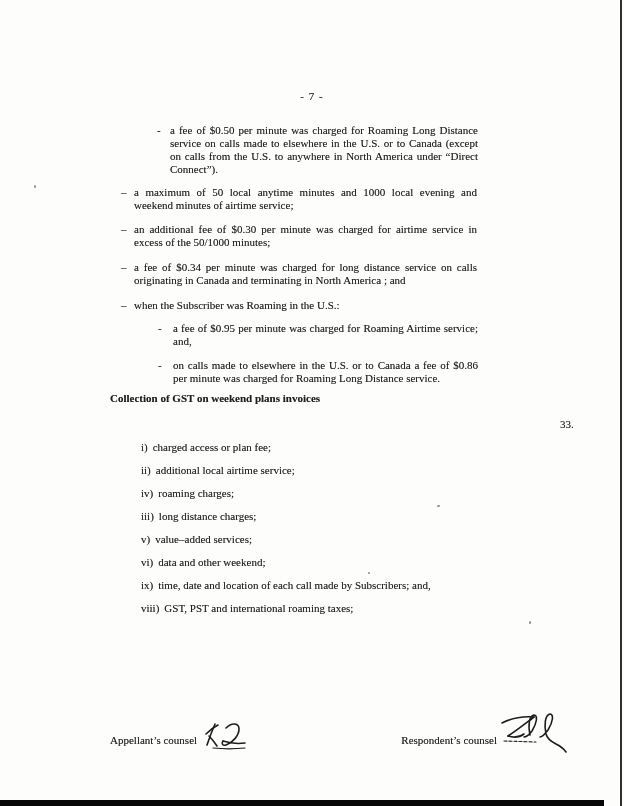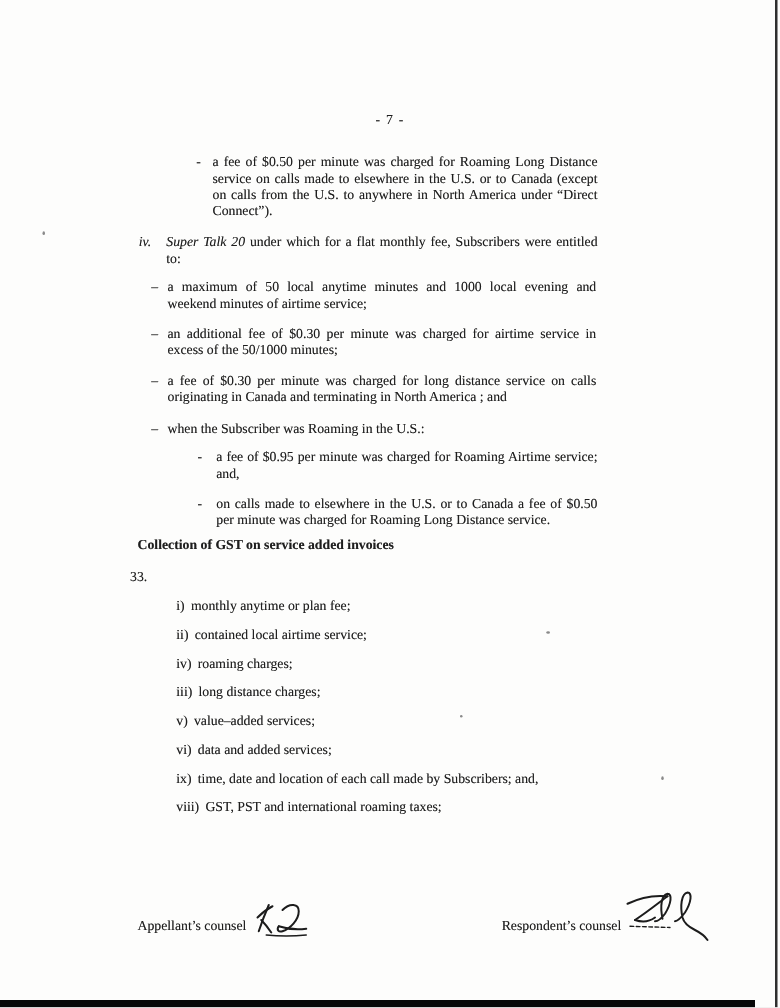--- a/index.html
+++ b/index.html
@@ -31,21 +31,21 @@
   .dash-b2{margin-top:11px;}
   .dash-b3{margin-top:12px;}
   .dash-b4{margin-top:12px;}
 
   .sub-b{margin:10px 146px 0 158px;}
   .sub-b .marker{width:15px;}
   .sub-b2{margin-top:11px;}
 
   .heading{margin:7px 60px 0 110px;font-weight:bold;}
 
-  .para33{margin:13px 40px 0 104px;}
+  .para33{margin:13px 40px 0 104px;justify-content:flex-end;}
   .para33 .marker{width:24px;}
 
   .roman-list{margin-left:141px;}
   .roman-item{display:flex;gap:5px;margin-top:10px;}
 
   .sig-row{
     position:absolute;left:0;top:698px;width:624px;
     display:flex;justify-content:space-between;
     padding:0;box-sizing:border-box;
   }
@@ -70,85 +70,81 @@
 
 <div class="page">
 
   <div class="pagenum">- 7 -</div>
 
   <div class="flexrow b1">
     <span class="marker">-</span>
     <span class="jtext">a fee of $0.50 per minute was charged for Roaming Long Distance service on calls made to elsewhere in the U.S. or to Canada (except on calls from the U.S. to anywhere in North America under “Direct Connect”).</span>
   </div>
 
-  <div class="flexrow iv-item">
-    <span class="marker">iv.</span>
-    <span class="jtext"><span class="plan-name">Super Talk 20</span><span> under which for a flat monthly fee, Subscribers were entitled to:</span></span>
-  </div>
 
   <div class="flexrow dash-b dash-b1">
     <span class="marker">–</span>
     <span class="jtext">a maximum of 50 local anytime minutes and 1000 local evening and weekend minutes of airtime service;</span>
   </div>
 
   <div class="flexrow dash-b dash-b2">
     <span class="marker">–</span>
     <span class="jtext">an additional fee of $0.30 per minute was charged for airtime service in excess of the 50/1000 minutes;</span>
   </div>
 
   <div class="flexrow dash-b dash-b3">
     <span class="marker">–</span>
-    <span class="jtext">a fee of $0.30 per minute was charged for long distance service on calls originating in Canada and terminating in North America ; and</span>
+    <span class="jtext">a fee of $0.34 per minute was charged for long distance service on calls originating in Canada and terminating in North America ; and</span>
   </div>
 
   <div class="flexrow dash-b dash-b4">
     <span class="marker">–</span>
     <span class="jtext">when the Subscriber was Roaming in the U.S.:</span>
   </div>
 
   <div class="flexrow sub-b sub-b1">
     <span class="marker">-</span>
     <span class="jtext">a fee of $0.95 per minute was charged for Roaming Airtime service; and,</span>
   </div>
 
   <div class="flexrow sub-b sub-b2">
     <span class="marker">-</span>
-    <span class="jtext">on calls made to elsewhere in the U.S. or to Canada a fee of $0.50 per minute was charged for Roaming Long Distance service.</span>
+    <span class="jtext">on calls made to elsewhere in the U.S. or to Canada a fee of $0.86 per minute was charged for Roaming Long Distance service.</span>
   </div>
 
-  <div class="heading">Collection of GST on service added invoices</div>
+  <div class="heading">Collection of GST on weekend plans invoices</div>
 
   <div class="flexrow para33">
     <span class="marker">33.</span>
   </div>
 
   <div class="roman-list">
     <div class="roman-item">
       <span>i)</span>
-      <span>monthly anytime or plan fee;</span>
+      <span>charged access or plan fee;</span>
     </div>
     <div class="roman-item">
       <span>ii)</span>
-      <span>contained local airtime service;</span>
+      <span>additional local airtime service;</span>
     </div>
     <div class="roman-item">
       <span>iv)</span>
       <span>roaming charges;</span>
     </div>
     <div class="roman-item">
       <span>iii)</span>
       <span>long distance charges;</span>
     </div>
     <div class="roman-item">
       <span>v)</span>
       <span>value–added services;</span>
     </div>
     <div class="roman-item">
       <span>vi)</span>
-      <span>data and added services;</span>
+      <span>data and other weekend;</span>
     </div>
     <div class="roman-item">
       <span>ix)</span>
       <span>time, date and location of each call made by Subscribers; and,</span>
     </div>
     <div class="roman-item">
       <span>viii)</span>
       <span>GST, PST and international roaming taxes;</span>
     </div>
   </div>

